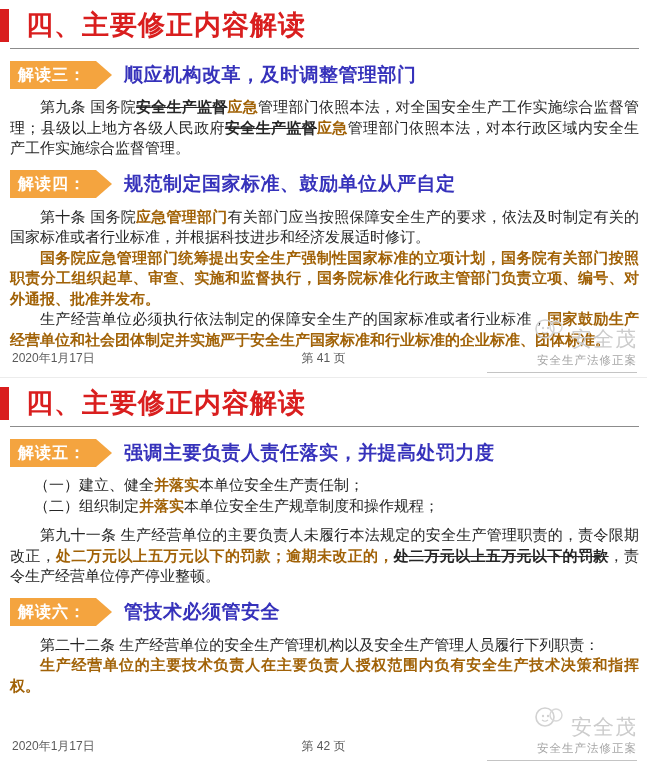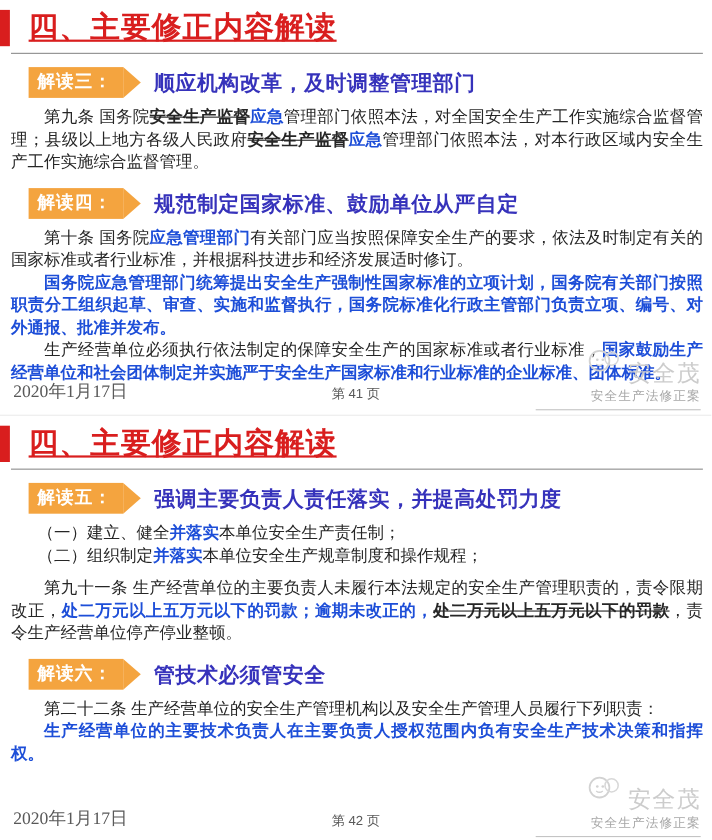--- a/index.html
+++ b/index.html
@@ -10,31 +10,31 @@
   }
   .slide { position:relative; }
   .slide-1 { height:377px; }
   .slide-2 { height:387px; }
 
   
   .title-row { display:flex; align-items:center; gap:17px; padding-top:9px; }
   .title-bar { width:9px; height:33px; background:#d91e1e; flex:0 0 auto; }
   .slide-title {
     margin:0; font-size:27px; font-weight:bold; color:#d91e1e;
-    letter-spacing:1px; line-height:1.15;text-decoration:underline;
+    letter-spacing:1px; line-height:1.15;
   }
   .title-rule {
     border:none; border-top:1px solid #8c8c8c;
     margin:6px 8px 0 10px;
   }
 
   
   .sections { margin:0 8px 0 10px; }
   .section { margin-top:11px; }
-  .sec-header { display:flex; align-items:flex-end; height:29px;margin-left:16px; }
+  .sec-header { display:flex; align-items:center; height:29px; }
   .badge {
     position:relative; background:#f4a43f; color:#ffffff;
     font-weight:bold; font-size:16px; line-height:28px; height:28px;
     padding:0 10px 0 8px; letter-spacing:1px; flex:0 0 auto;
   }
   .badge::after {
     content:""; position:absolute; left:100%; top:0;
     border-top:14px solid transparent; border-bottom:14px solid transparent;
     border-left:16px solid #f4a43f;
   }
@@ -46,27 +46,27 @@
   
   .para {
     margin:0; font-size:15px; line-height:20.5px; color:#262626;
     text-align:justify;
   }
   .section .para:first-of-type { margin-top:8px; }
   .para.kind-indent { text-indent:2em; }
   .para.kind-item { padding-left:1.6em; }
   .para.gap { margin-top:9px; }
   .run-n { color:#262626; }
-  .run-red { color:#1d4ed8; font-weight:bold; }
+  .run-red { color:#a16207; font-weight:bold; }
   .run-del { color:#262626; font-weight:bold; text-decoration:line-through; }
 
   
   .footer-date {
     position:absolute; left:12px; bottom:10px;
-    font-size:16px; color:#595959;font-family:Liberation Serif, serif;
+    font-size:12px; color:#595959;
   }
   .footer-page {
     position:absolute; left:0; right:0; bottom:10px; text-align:center;
     font-size:12px; color:#595959;
   }
   .brand {
     position:absolute; right:10px; bottom:4px; width:150px;
     text-align:right; color:#c8c8c8;
   }
   .brand-top { display:flex; align-items:center; justify-content:flex-end; gap:4px; }

